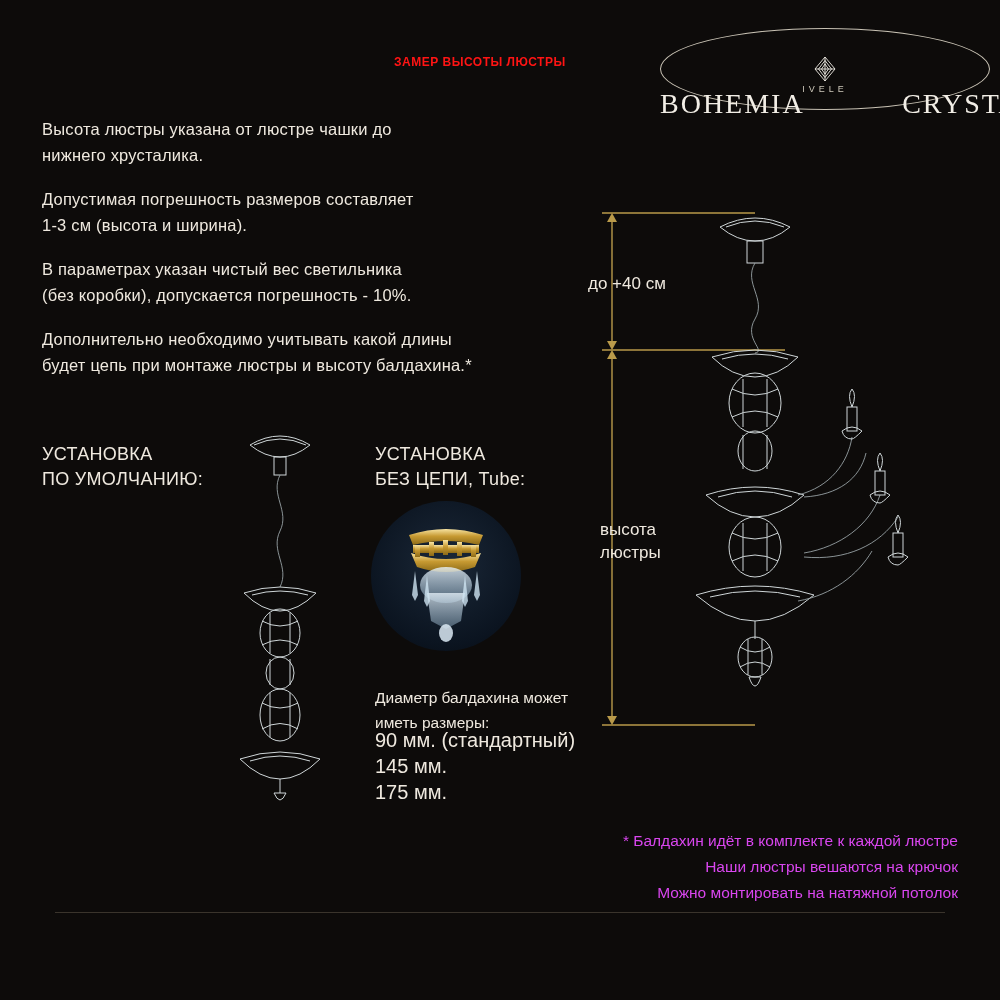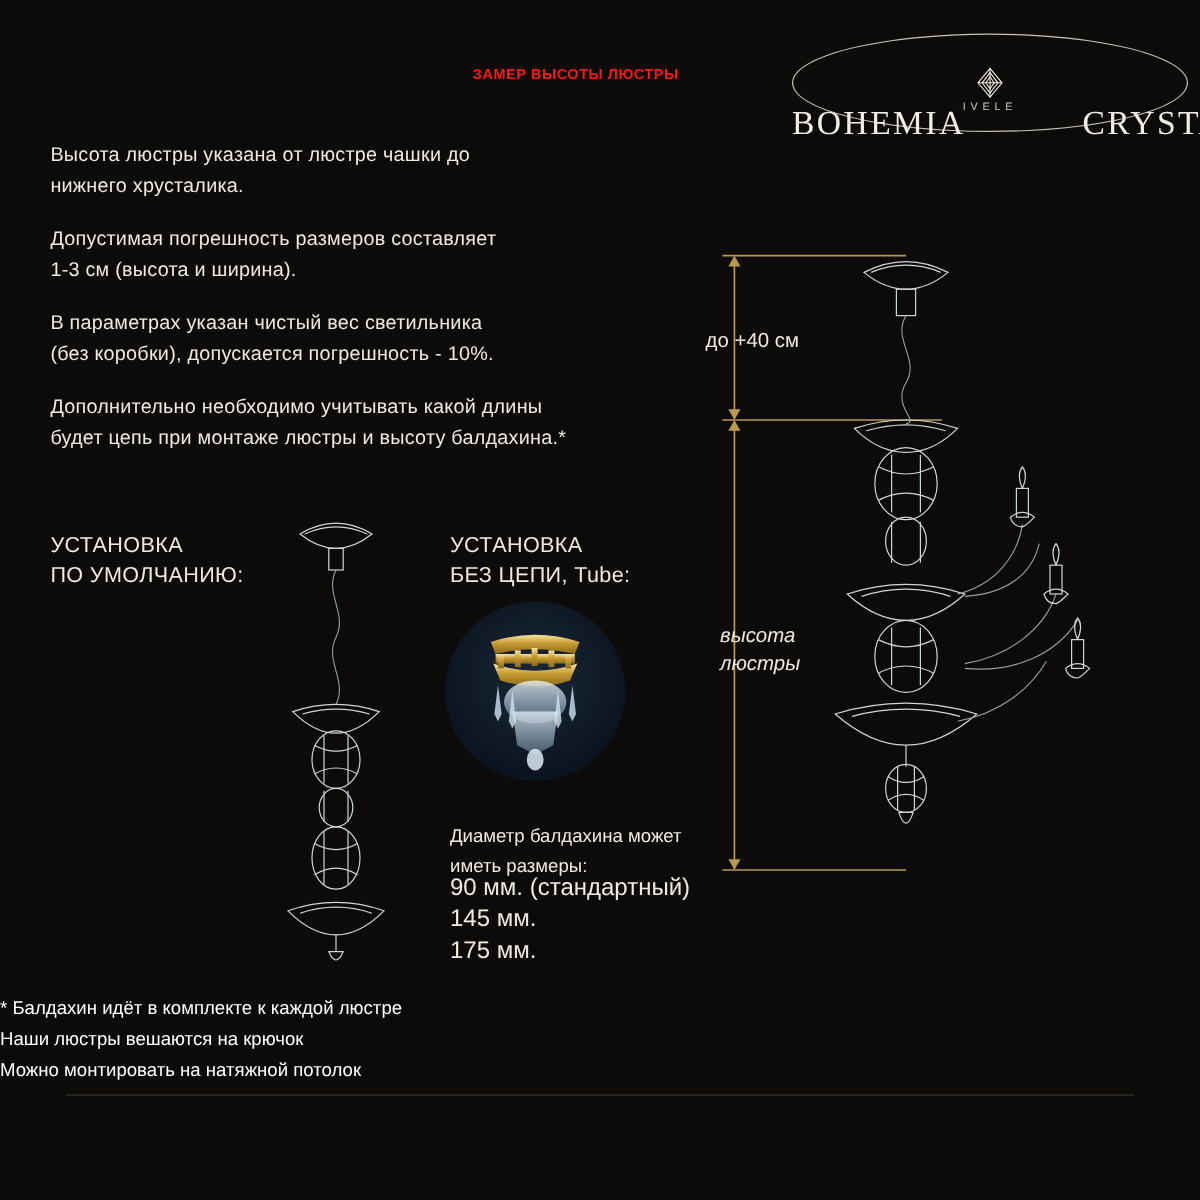--- a/index.html
+++ b/index.html
@@ -119,24 +119,24 @@
     line-height: 26px;
     color: #efe9df;
     white-space: pre-line;
   }
 
   .footer {
     position: absolute;
     left: 0;
     top: 828px;
     width: 958px;
-    text-align: left;
+    text-align: right;
     font-size: 15.5px;
     line-height: 26px;
-    color: #ffffff;
+    color: #d946ef;
     white-space: pre-line;
   }
   .rule {
     position: absolute;
     left: 55px;
     top: 912px;
     width: 890px;
     height: 1px;
     background: #3a342c;
   }
@@ -144,21 +144,21 @@
   
   .measure-label {
     position: absolute;
     font-size: 17px;
     line-height: 23px;
     color: #efe9df;
     white-space: pre-line;
     text-align: left;
   }
   #label-top { left: 588px; top: 272px; width: 110px; }
-  #label-body { left: 600px; top: 518px; width: 105px; font-style: italic; }
+  #label-body { left: 600px; top: 518px; width: 105px; }
 
   svg { display: block; }
   .glass { fill: none; stroke: #cfd6d8; stroke-width: 1; }
   .glass-soft { fill: none; stroke: #97a1a5; stroke-width: 0.9; }
   .arrowline { stroke: #b99a4a; stroke-width: 1.4; fill: none; }
   .tick { stroke: #b99a4a; stroke-width: 1.4; }
 
   
   .photo {
     position: absolute;

